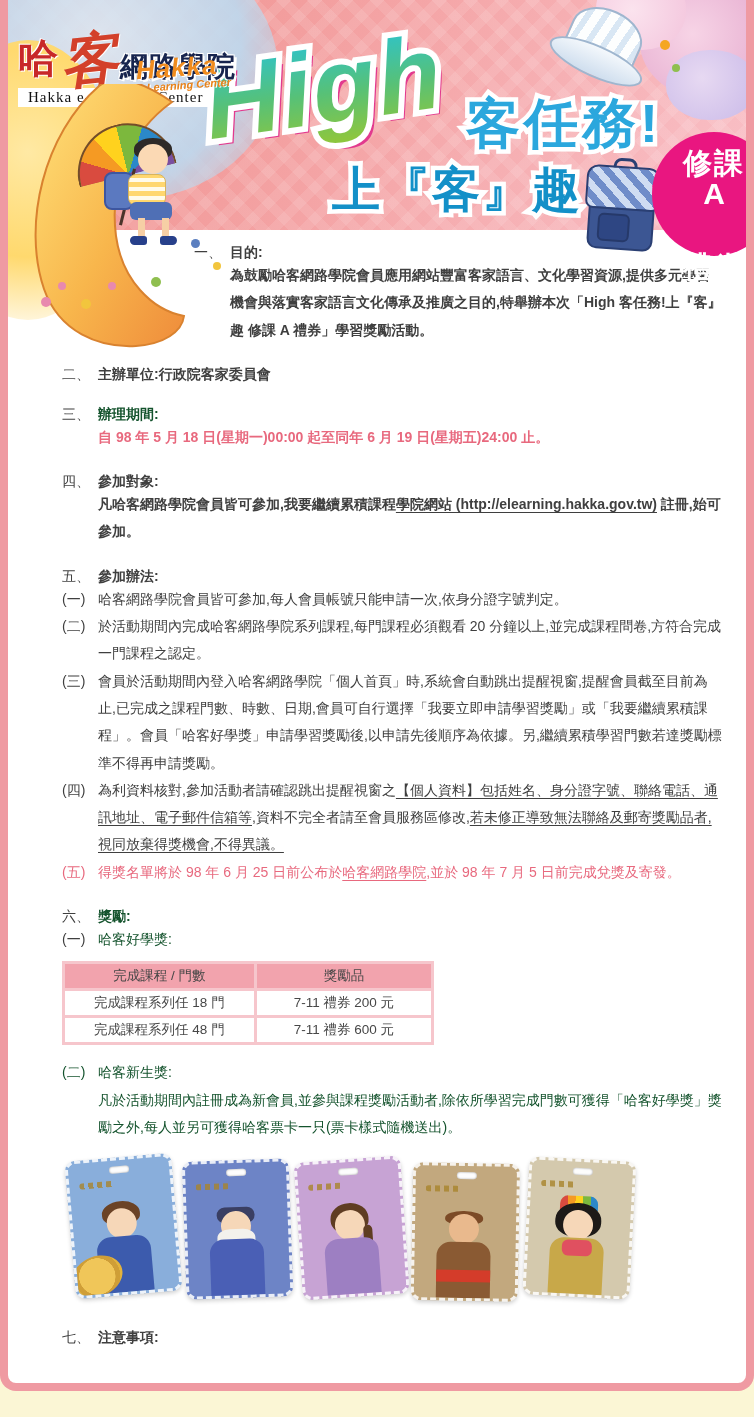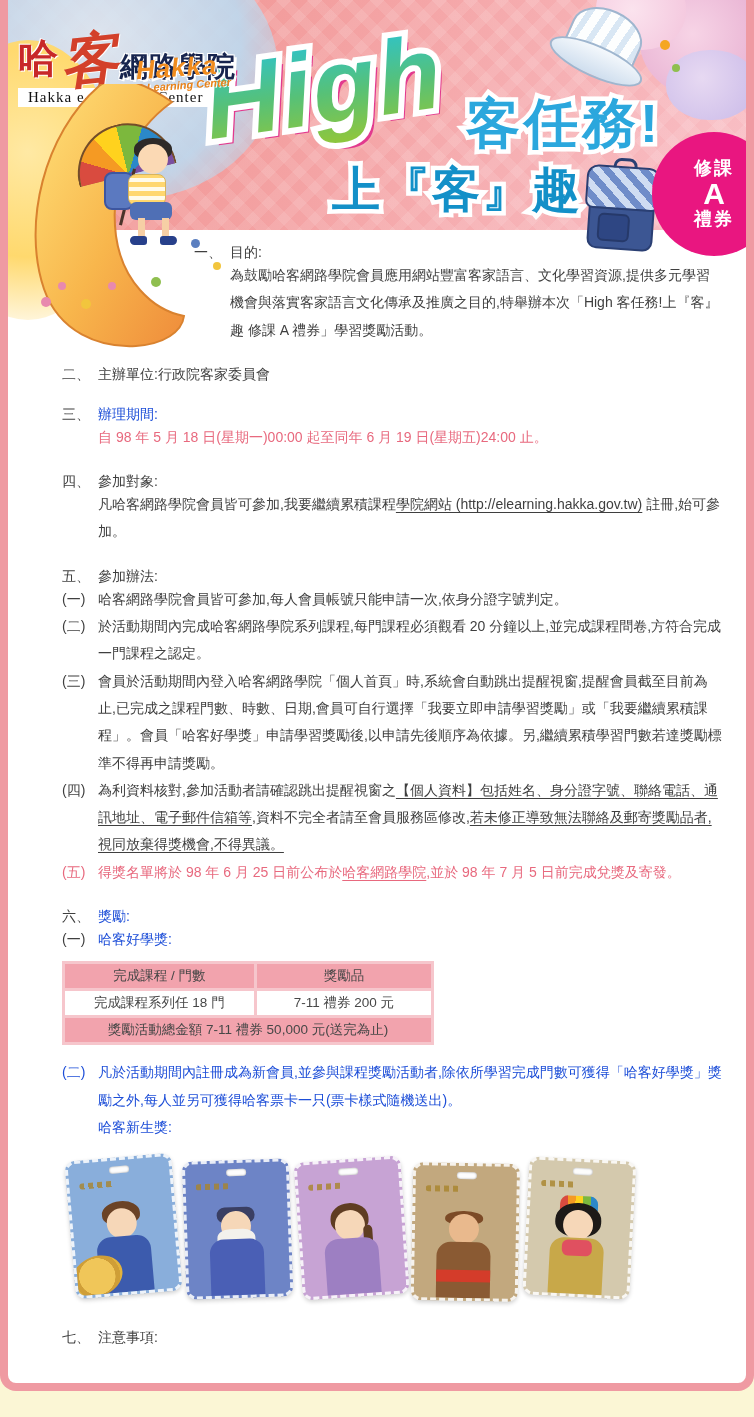--- a/index.html
+++ b/index.html
@@ -77,21 +77,21 @@
   .bp-handle{position:absolute;left:26px;top:0;width:18px;height:12px;border:3px solid #2a3f73;border-radius:8px 8px 0 0;background:transparent;}
   .bp-pocket{position:absolute;left:14px;top:56px;width:28px;height:24px;border-radius:6px;background:#2e4683;border:2px solid #26396a;}
 
   
   .badge{
     position:absolute;left:644px;top:132px;width:124px;height:124px;border-radius:50%;
     background:#e91680;color:#fff;z-index:5;display:flex;flex-direction:column;align-items:center;justify-content:center;
     text-align:center;font-weight:bold;line-height:1.05;
   }
   .badge:before{content:"";position:absolute;left:-10px;top:44px;border:10px solid transparent;border-right:16px solid #e9168o;border-right-color:#e91680;}
-  .badge .b1,.badge .b3{font-size:18px;letter-spacing:2px;}
+  .badge .b1,.badge .b3{font-size:29px;letter-spacing:2px;margin-top:42px;}
   .badge .b2{font-size:30px;}
 
   
   .illus{position:absolute;left:0;top:0;width:230px;height:350px;z-index:3;pointer-events:none;}
   .umbrella{position:absolute;left:64px;top:124px;width:96px;height:50px;border-radius:96px 96px 0 0;transform:rotate(-14deg);
     background:conic-gradient(from -90deg at 50% 100%,#d94b3f 0 30deg,#f59a23 30deg 60deg,#ffd21e 60deg 90deg,#7cb83d 90deg 120deg,#2b88c9 120deg 150deg,#7a4fa0 150deg 180deg);
     border:2px solid #734d2a;border-bottom:none;}
   .umb-pole{position:absolute;left:118px;top:168px;width:3px;height:58px;background:#4a3categories;background:#4a342a;transform:rotate(14deg);}
   .crescent{position:absolute;left:6px;top:84px;width:190px;height:266px;}
   .boy{position:absolute;left:96px;top:138px;width:110px;height:150px;}
@@ -104,23 +104,23 @@
   .boy .leg1{position:absolute;left:34px;top:80px;width:7px;height:20px;background:#f6cfa5;}
   .boy .leg2{position:absolute;left:58px;top:80px;width:7px;height:20px;background:#f6cfa5;}
   .boy .shoe1{position:absolute;left:26px;top:98px;width:17px;height:9px;background:#27408b;border-radius:6px 4px 4px 6px;}
   .boy .shoe2{position:absolute;left:56px;top:98px;width:17px;height:9px;background:#27408b;border-radius:4px 6px 6px 4px;}
   .dot{position:absolute;border-radius:50%;width:10px;height:10px;}
 
   
   .content{position:relative;z-index:1;padding:12px 24px 0 54px;color:#3f3f3f;font-size:14px;}
   .sec{display:flex;align-items:flex-start;}
   .sec .num{flex:0 0 36px;font-weight:normal;}
-  .sec .bd{flex:1;min-width:0;}
+  .sec .bd{flex:1;min-width:0;font-weight:bold;}
   .para{line-height:1.95;}
-  .t-pink{color:#1d4ed8;}
+  .t-pink{color:#14532d;}
   .t-red{color:#e8697e;}
   a.doc-link{color:inherit;text-decoration:underline;text-underline-offset:3px;cursor:pointer;}
   .u{text-decoration:underline;text-underline-offset:3px;}
   .s1{margin-left:132px;margin-top:2px;}
   .gap-lg{margin-top:22px;}
   .gap-md{margin-top:14px;}
   .sub{display:flex;align-items:flex-start;line-height:1.95;}
   .sub .snum{flex:0 0 36px;}
   .sub .sbd{flex:1;min-width:0;}
 
@@ -322,30 +322,31 @@
         <tbody>
           <tr>
             <td class="rowp" style="width:52%;">完成課程 / 門數</td>
             <td class="rowp">獎勵品</td>
           </tr>
           <tr>
             <td class="roww">完成課程系列任 18 門</td>
             <td class="roww">7-11 禮券 200 元</td>
           </tr>
           <tr>
-            <td class="rowp" colspan="2">獎勵活動總金額 7-11 禮券 50,000 元(送完為止)</td>
+            <td class="roww">完成課程系列任 48 門</td>
+            <td class="roww">7-11 禮券 600 元</td>
           </tr>
         </tbody>
       </table>
 
       <div class="sub gap-md">
         <div class="snum t-pink">(二)</div>
         <div class="sbd t-pink">
+          <div>哈客新生獎:</div>
           <div>凡於活動期間內註冊成為新會員,並參與課程獎勵活動者,除依所學習完成門數可獲得「哈客好學獎」獎勵之外,每人並另可獲得哈客票卡一只(票卡樣式隨機送出)。</div>
-          <div>哈客新生獎:</div>
         </div>
       </div>
 
       <div class="cards">
         <div class="card c1" style="transform:rotate(-5deg);">
           <span class="slot"></span>
             <span class="motif"></span>
           <div class="fig">
               <div class="hair"></div>
               <div class="head"></div>

